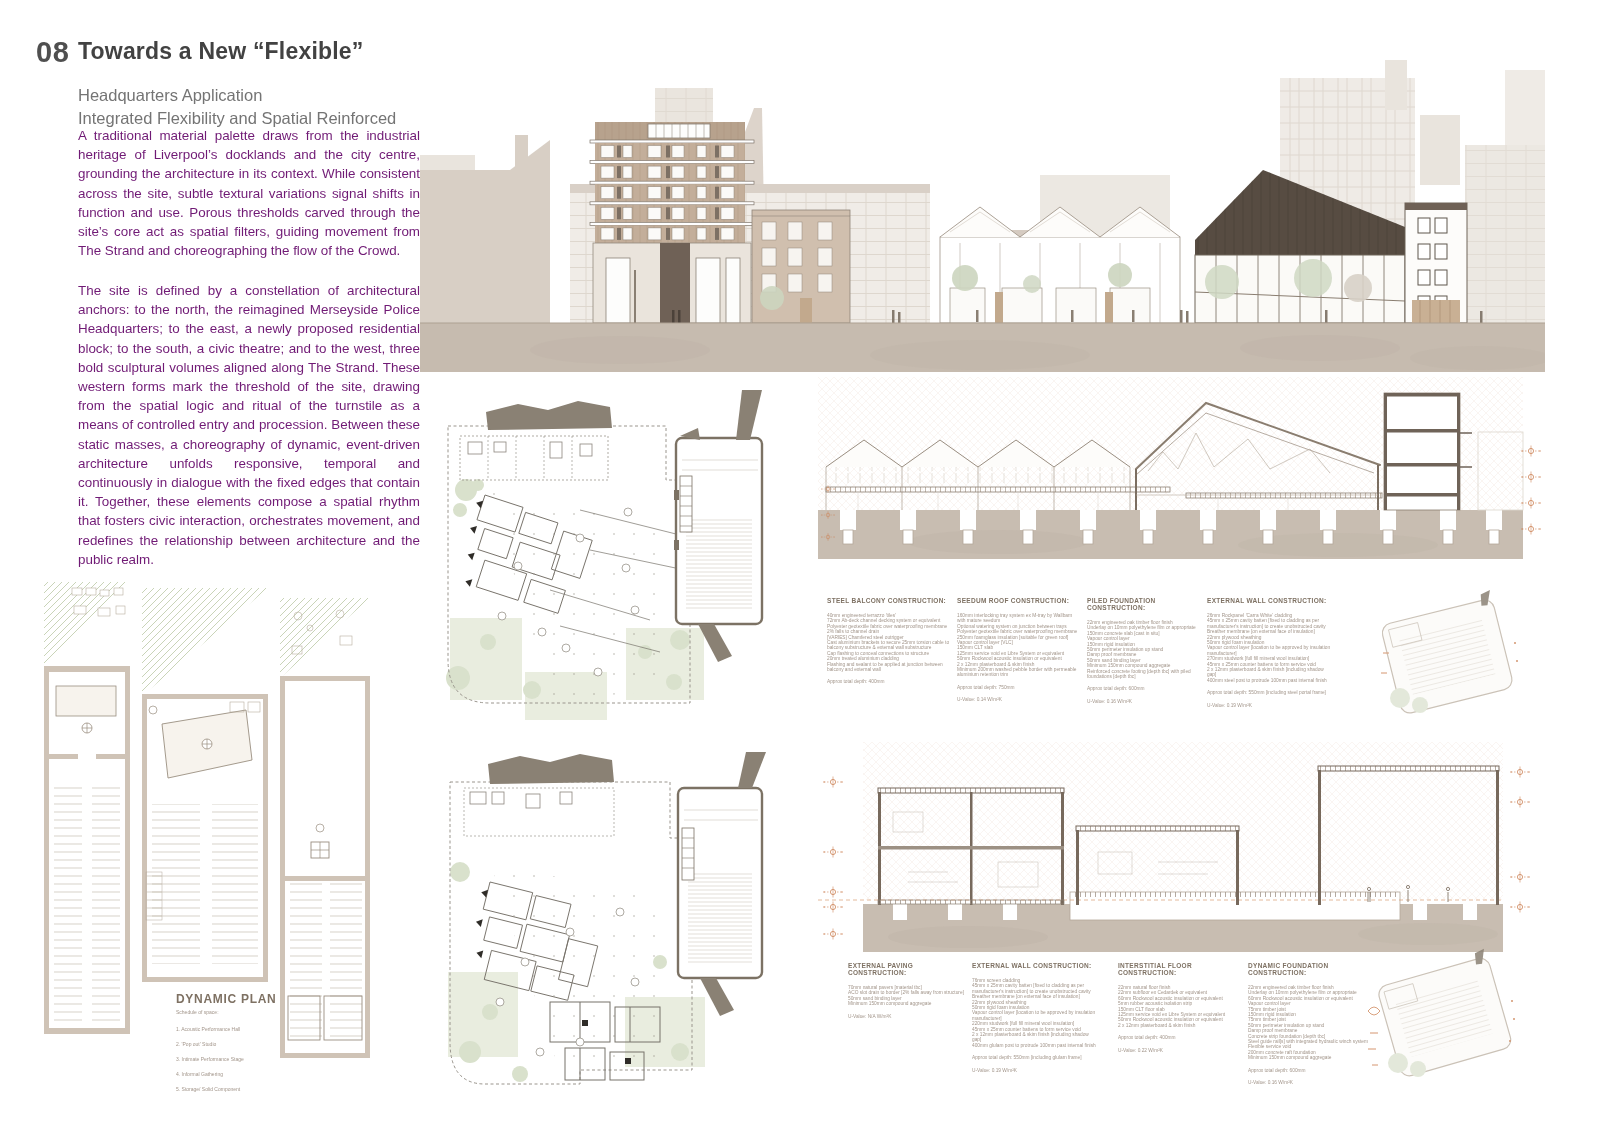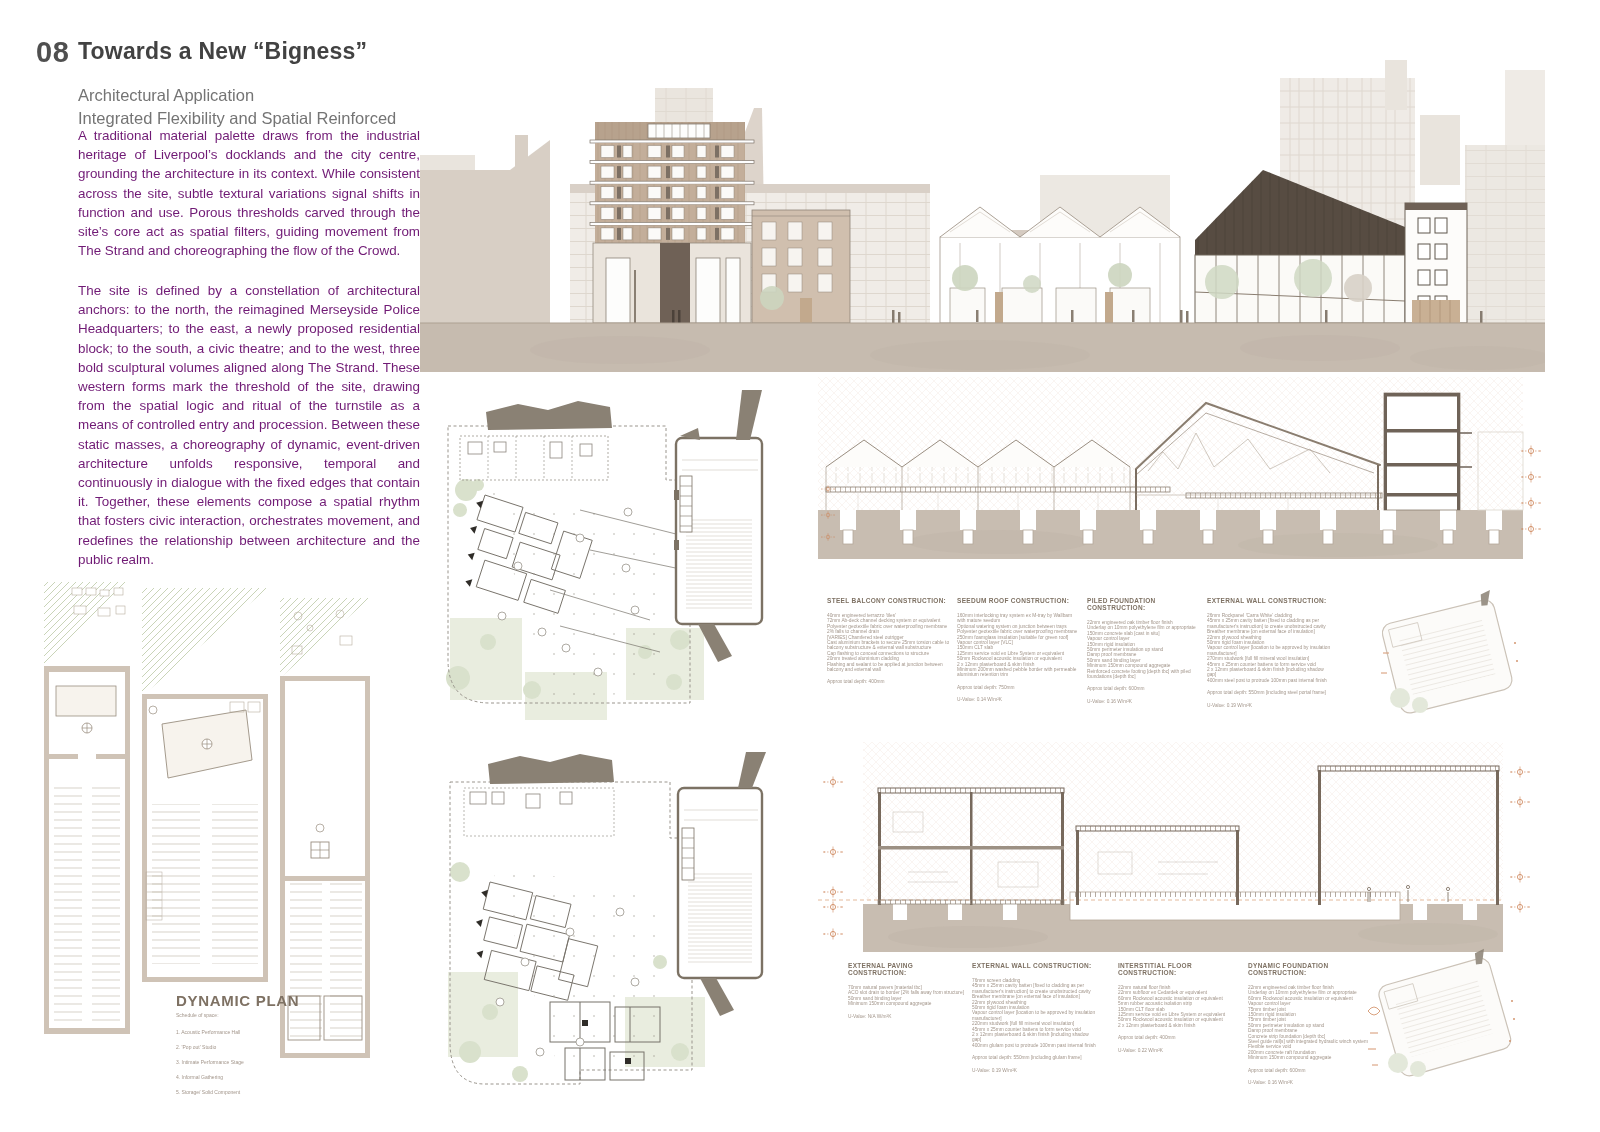--- a/index.html
+++ b/index.html
@@ -12,33 +12,33 @@
   .psub{left:78px;top:84px;font-size:16.5px;line-height:23px;color:#747474;}
   .para{left:78px;width:342px;font-size:13.4px;line-height:19.2px;color:#701a75;text-align:justify;}
   
   .spec{position:absolute;width:124px;color:#a2958a;}
   .spec h4{font-size:6.5px;font-weight:bold;color:#7e7163;letter-spacing:.3px;margin:0 0 9px 0;}
   .spec p{font-size:4.8px;line-height:5.4px;margin:0;white-space:pre-line;}
   .spec p.total,.spec p.uv{margin-top:7px;}
   .spec p:empty{display:none;}
   
   .dplan{position:absolute;left:176px;top:992px;width:132px;color:#a2958a;}
-  .dplan h4{font-size:15px;font-weight:bold;color:#7e7163;letter-spacing:.7px;margin:0 0 3px 0;}
+  .dplan h4{font-size:12px;font-weight:bold;color:#7e7163;letter-spacing:.7px;margin:0 0 3px 0;}
   .dplan .sub{font-size:5px;margin:0 0 11px 0;}
   .dplan .item{font-size:5px;margin:0 0 9px 0;}
 </style>
 </head>
 <body>
 
 <div class="sheet">
 
   <div class="abs pagenum">08</div>
-  <div class="abs ptitle">Towards a New “Bigness”</div>
+  <div class="abs ptitle">Towards a New “Flexible”</div>
   <div class="abs psub">
-    <div>Architectural Application</div>
+    <div>Headquarters Application</div>
     <div>Integrated Flexibility and Spatial Reinforced</div>
   </div>
   <div class="abs para" style="top:126px">A traditional material palette draws from the industrial heritage of Liverpool’s docklands and the city centre, grounding the architecture in its context. While consistent across the site, subtle textural variations signal shifts in function and use. Porous thresholds carved through the site’s core act as spatial filters, guiding movement from The Strand and choreographing the flow of the Crowd.</div>
   <div class="abs para" style="top:281px">The site is defined by a constellation of architectural anchors: to the north, the reimagined Merseyside Police Headquarters; to the east, a newly proposed residential block; to the south, a civic theatre; and to the west, three bold sculptural volumes aligned along The Strand. These western forms mark the threshold of the site, drawing from the spatial logic and ritual of the turnstile as a means of controlled entry and procession. Between these static masses, a choreography of dynamic, event-driven architecture unfolds responsive, temporal and continuously in dialogue with the fixed edges that contain it. Together, these elements compose a spatial rhythm that fosters civic interaction, orchestrates movement, and redefines the relationship between architecture and the public realm.</div>
 
   <svg class="abs" style="left:420px;top:60px" width="1125" height="312" viewBox="0 0 1125 312">
     <defs>
       <pattern id="e-grid" width="20" height="13" patternUnits="userSpaceOnUse">
         <path d="M0 12.5 H20 M6 0 V13" stroke="#ded7ce" stroke-width="1" fill="none"></path>
       </pattern>

